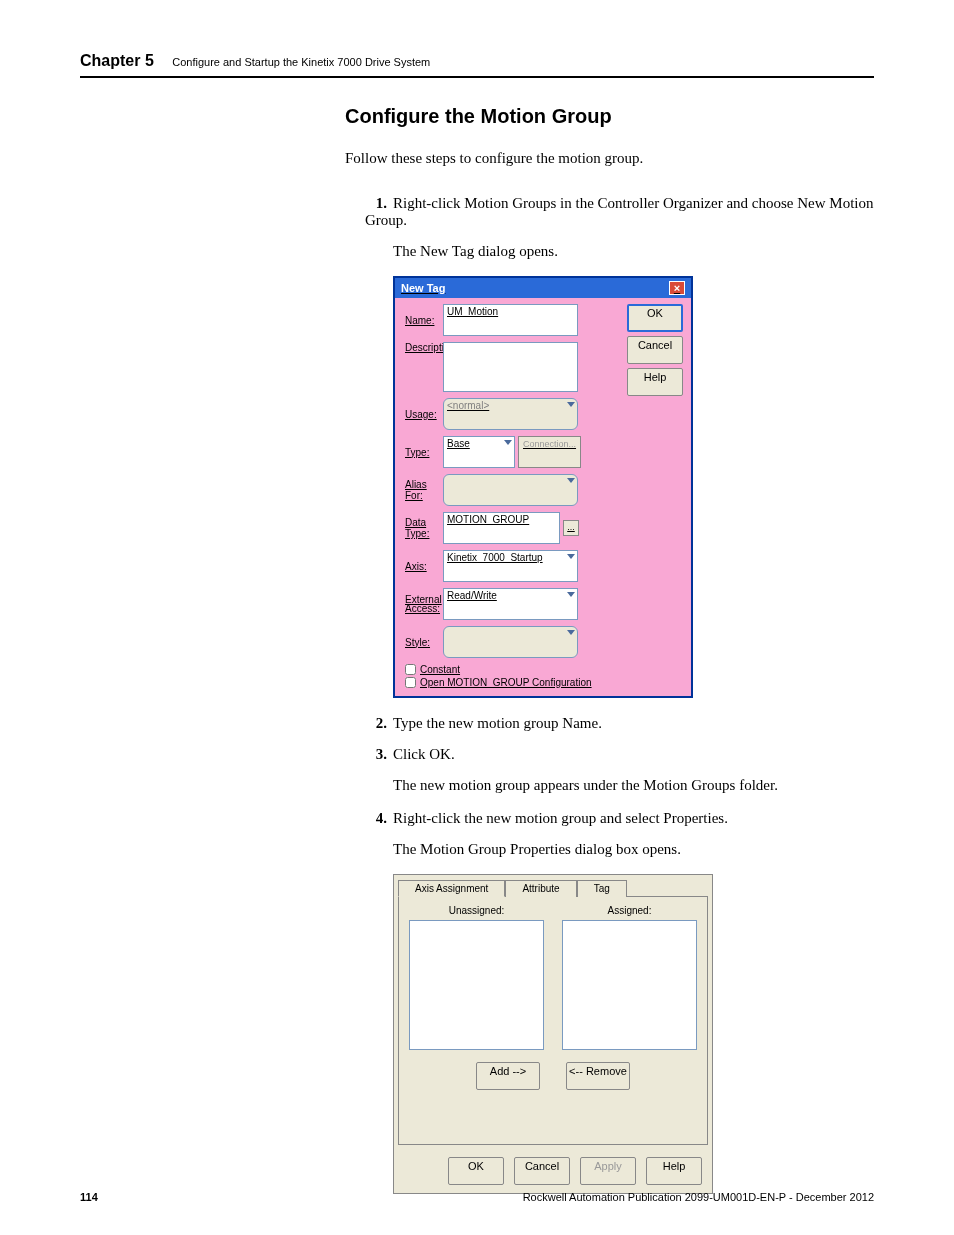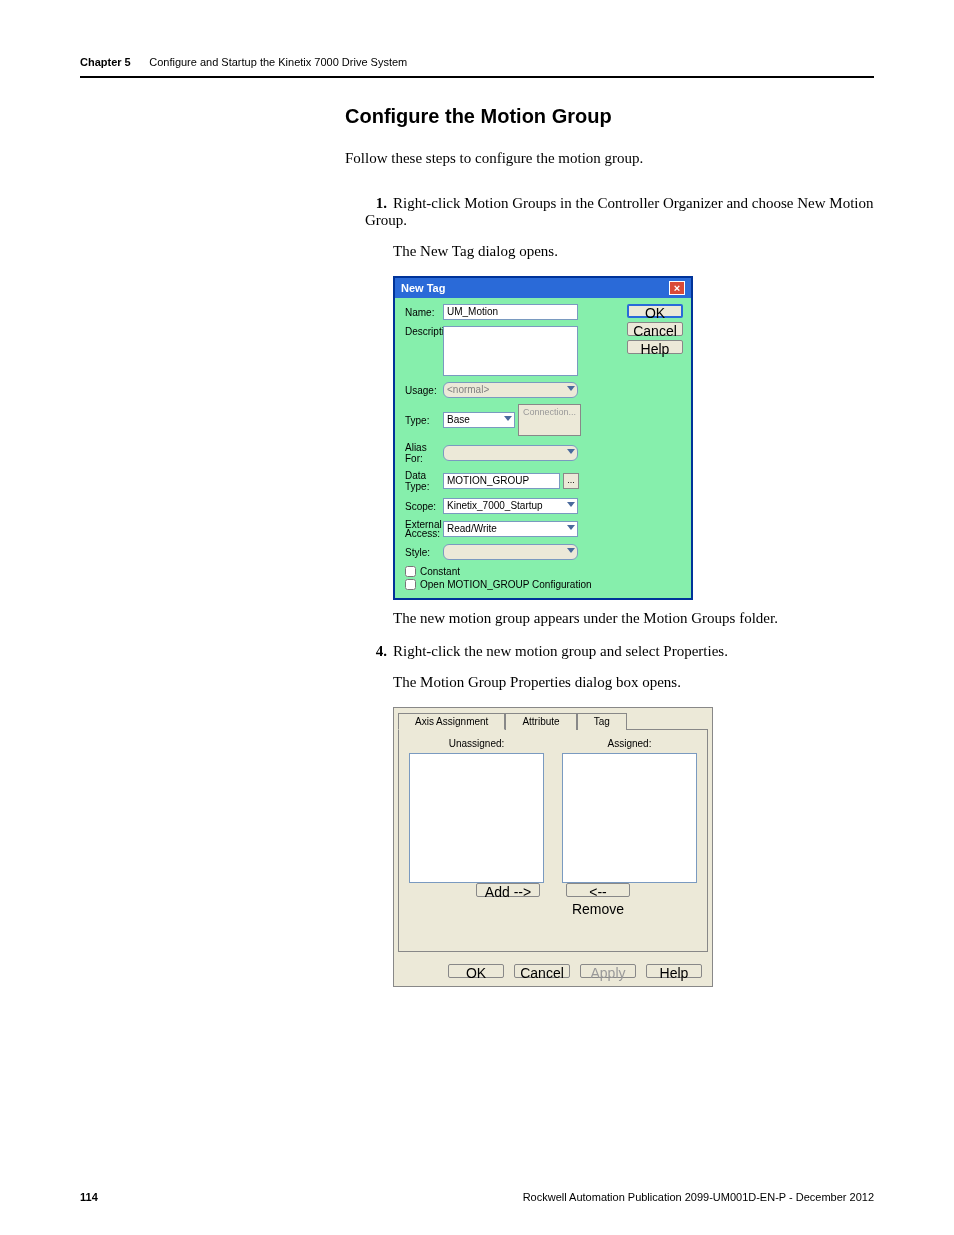--- a/index.html
+++ b/index.html
@@ -13,21 +13,21 @@
   }
   .page-header {
     position: absolute;
     top: 52px;
     left: 80px;
     right: 80px;
     border-bottom: 2px solid #000;
     padding-bottom: 6px;
     font-family: Arial, Helvetica, sans-serif;
   }
-  .page-header .chap { font-weight: bold; font-size: 11px; margin-right: 14px; }
+  .page-header .chap { font-weight: bold; font-size: 16px; margin-right: 14px; }
   .page-header .txt { font-size: 11px; }
   .content {
     position: absolute;
     left: 345px;
     top: 105px;
     right: 80px;
   }
   .section-title {
     font-family: Arial, Helvetica, sans-serif;
     font-weight: bold;
@@ -36,24 +36,25 @@
   }
   .intro { font-size: 15px; margin-bottom: 28px; }
   ol.steps { list-style: none; margin-left: 20px; }
   ol.steps > li { margin-bottom: 14px; font-size: 15px; }
   ol.steps > li .num { font-weight: bold; display: inline-block; width: 22px; text-align: right; margin-right: 6px;}
   .subtext { margin-left: 48px; margin-bottom: 16px; font-size: 15px; }
   .dialog1 {
     margin-left: 48px;
     width: 300px;
     border: 2px solid #003399;
-    background: #86efac;
+    background: #f9a8d4;
     font-family: Tahoma, Arial, sans-serif;
     font-size: 10px;
-    margin-bottom: 10px;
+    margin-bottom: 17px;
+    text-decoration: underline;
   }
   .dialog1 .titlebar {
     background: linear-gradient(#2a6ad8,#2a6ad8);
     color: #fff;
     padding: 3px 6px;
     display: flex;
     justify-content: space-between;
     align-items: center;
     font-weight: bold;
     font-size: 11px;
@@ -66,21 +67,21 @@
     text-align: center;
     line-height: 12px;
     font-size: 11px;
   }
   .dialog1 .body { padding: 6px 6px 8px 10px; position: relative; }
   .dialog1 .row { display: flex; align-items: center; margin-bottom: 6px; }
   .dialog1 .row label { width: 38px; color: #000; }
   .dialog1 .field {
     border: 1px solid #7a9ac0;
     background: #fff;
-    height: 16px;
+    height: 32px;
     flex: 1;
     padding: 0 3px;
     line-height: 14px;
     max-width: 135px;
   }
   .dialog1 .field.disabled { background: #ece9d8; color: #808080; border-radius: 6px; }
   .dialog1 textarea.field { height: 50px; resize: none; }
   .dialog1 .drop { position: relative; }
   .dialog1 .drop::after {
     content: "";
@@ -90,25 +91,25 @@
     border-left: 4px solid transparent;
     border-right: 4px solid transparent;
     border-top: 5px solid #4a6a9c;
   }
   .dialog1 .btncol {
     position: absolute;
     right: 8px; top: 6px;
     display: flex; flex-direction: column; gap: 4px;
   }
   .dialog1 .winbtn, .dialog2 .winbtn {
-    width: 56px; height: 14px;
+    width: 56px; height: 28px;
     background: #ece9d8;
     border: 1px solid #888;
     border-radius: 2px;
-    font-size: 14px;
+    font-size: 11px;
     text-align: center;
     line-height: 17px;
   }
   .dialog1 .winbtn.default { border: 2px solid #2a6ad8; line-height: 15px; }
   .dialog1 .smallbtn {
     width: 16px; height: 16px;
     border: 1px solid #888; background: #ece9d8;
     text-align: center; line-height: 13px; font-size: 9px;
     margin-left: 3px;
   }
@@ -151,21 +152,21 @@
   .dialog2 .tabbody {
     border: 1px solid #888; margin: 0 4px 4px 4px; padding: 8px 10px 14px 10px;
   }
   .dialog2 .cols { display: flex; gap: 18px; }
   .dialog2 .col { flex: 1; text-align: center; }
   .dialog2 .listbox {
     width: 100%; height: 130px;
     border: 1px solid #7a9ac0; background: #fff;
     margin-top: 4px;
   }
-  .dialog2 .midbtns { display: flex; gap: 26px; justify-content: center; margin-top: 0; }
+  .dialog2 .midbtns { display: flex; gap: 26px; justify-content: center; margin-top: 12px; }
   .dialog2 .btmbtns { display: flex; gap: 10px; justify-content: flex-end; padding: 8px 10px; }
   .dialog2 .winbtn.disabled { color: #999; }
 
   .page-footer {
     position: absolute;
     bottom: 32px;
     left: 80px; right: 80px;
     display: flex;
     justify-content: space-between;
     font-family: Arial, Helvetica, sans-serif;
@@ -224,21 +225,21 @@
       <div class="row">
         <label>Alias For:</label>
         <div class="field disabled drop"></div>
       </div>
       <div class="row">
         <label>Data Type:</label>
         <div class="field" style="max-width:117px;">MOTION_GROUP</div>
         <div class="smallbtn">...</div>
       </div>
       <div class="row">
-        <label>Scope:</label>
+        <label>Axis:</label>
         <div class="field drop">Kinetix_7000_Startup</div>
       </div>
       <div class="row">
         <label style="line-height:9px;">External Access:</label>
         <div class="field drop">Read/Write</div>
       </div>
       <div class="row">
         <label>Style:</label>
         <div class="field disabled drop"></div>
       </div>
@@ -246,20 +247,28 @@
         <input type="checkbox" style="">
         <span>Constant</span>
       </div>
       <div class="chk">
         <input type="checkbox" style="">
         <span>Open MOTION_GROUP Configuration</span>
       </div>
     </div>
   </div>
 
+  <ol class="steps">
+    <li>
+      <span class="num">2.</span><span>Type the new motion group Name.</span>
+    </li>
+    <li>
+      <span class="num">3.</span><span>Click OK.</span>
+    </li>
+  </ol>
   <div class="subtext">The new motion group appears under the Motion Groups folder.</div>
 
   <ol class="steps">
     <li>
       <span class="num">4.</span><span>Right-click the new motion group and select Properties.</span>
     </li>
   </ol>
   <div class="subtext">The Motion Group Properties dialog box opens.</div>
 
   <div class="dialog2">

